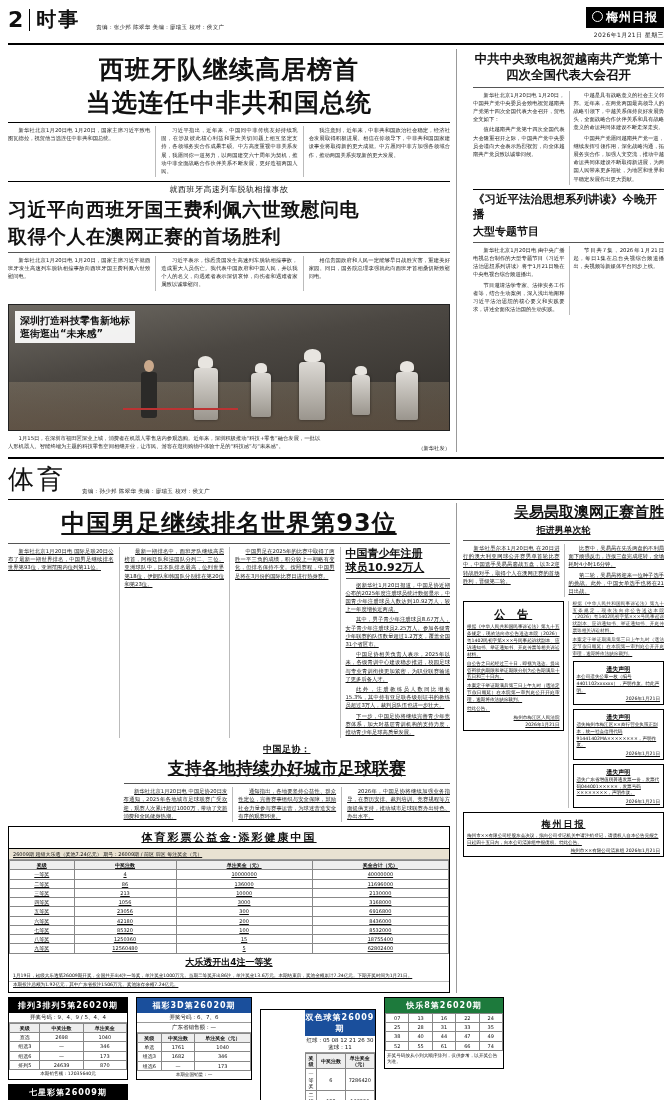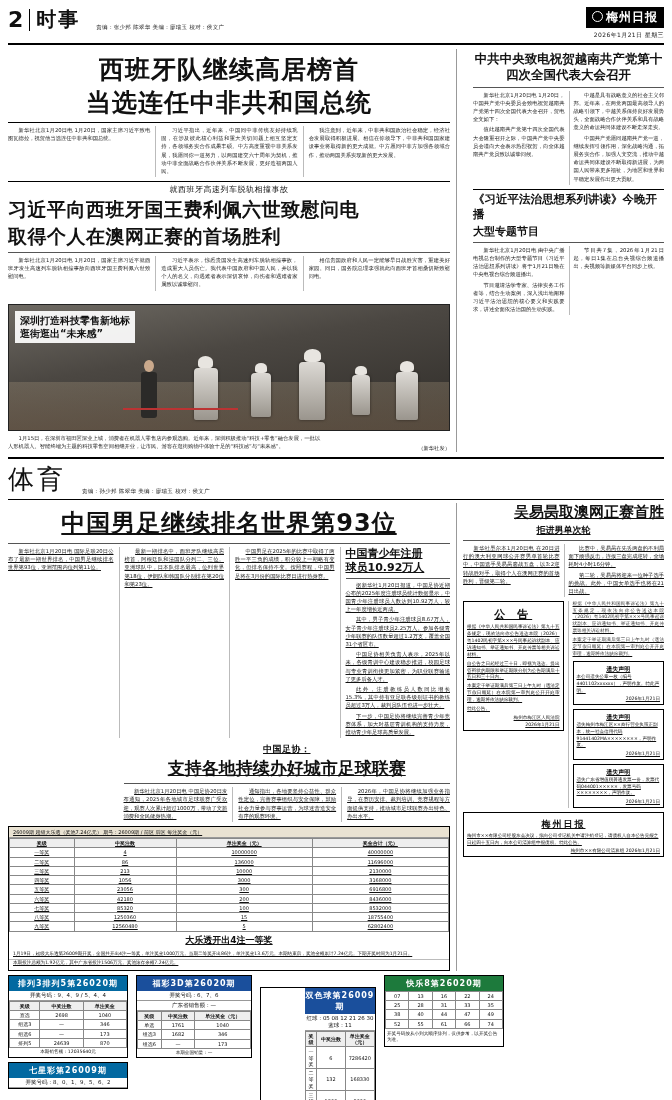--- a/index.html
+++ b/index.html
@@ -41,21 +41,21 @@
   .rope{position:absolute;height:2px;background:#b33;}
   .photo-caption-box{position:absolute;left:6px;top:6px;background:rgba(255,255,255,.92);padding:3px 5px;}
   .photo-caption-box .l1{font-size:10px;font-weight:bold;line-height:1.3;}
   .photo-caption-box .l2{font-size:10px;font-weight:bold;line-height:1.3;}
 
   .sport-title{font-size:26px;font-weight:normal;letter-spacing:3px;}
   .sec2-head{font-size:24px;font-weight:bold;text-align:center;letter-spacing:1px;margin:4px 0;}
 
   
   .lotbox{border:1px solid #000;margin-top:4px;}
-  .lothdr{background:#0369a1;color:#fff;font-size:8px;font-weight:bold;text-align:center;padding:2px 0;letter-spacing:1px;}
+  .lothdr{background:#000000;color:#fff;font-size:8px;font-weight:bold;text-align:center;padding:2px 0;letter-spacing:1px;}
   .lothdr.blue{background:#1a4f9c;}
   .lothdr.green{background:#1d7a3c;}
   .lot-sub{font-size:5.5px;text-align:center;padding:1px 0;border-bottom:1px solid #999;}
   table.lot{width:100%;border-collapse:collapse;font-size:5px;}
   table.lot th,table.lot td{border:1px solid #888;padding:1px 1px;text-align:center;line-height:1.25;}
   table.lot th{background:#eee;font-weight:bold;}
 
   .adbox{border:1px solid #000;padding:3px;margin-top:4px;}
   .ad-body{font-size:4.6px;line-height:1.5;text-align:justify;}
   .ad-sign{font-size:4.6px;text-align:right;margin-top:2px;}
@@ -225,20 +225,21 @@
                 <p>通知指出，各地要坚持公益性、群众性定位，完善赛事组织与安全保障，鼓励社会力量参与赛事运营，为球迷营造安全有序的观赛环境。</p>
               </div>
             <div class="col body-text" style="width:33.33%;padding-left:5px;border-left:1px solid #bbb;">
                 <p>2026年，中国足协将继续加强业务指导，在赛历安排、裁判培训、竞赛规程等方面提供支持，推动城市足球联赛办出特色、办出水平。</p>
               </div>
           </div>
         </div>
       </div>
 
       <div class="box-sports-ad">
+        <div class="sports-ad-hd">体育彩票公益金·添彩健康中国</div>
         <div class="sports-ad-strip">26009期 超级大乐透（奖池7.24亿元）                    期号：26009期 / 前区 后区    每注奖金（元）</div>
         <table class="lot">
           <thead>
             <tr>
               <th>奖级</th>
               <th>中奖注数</th>
               <th>单注奖金（元）</th>
               <th>奖金合计（元）</th>
             </tr>
           </thead>

